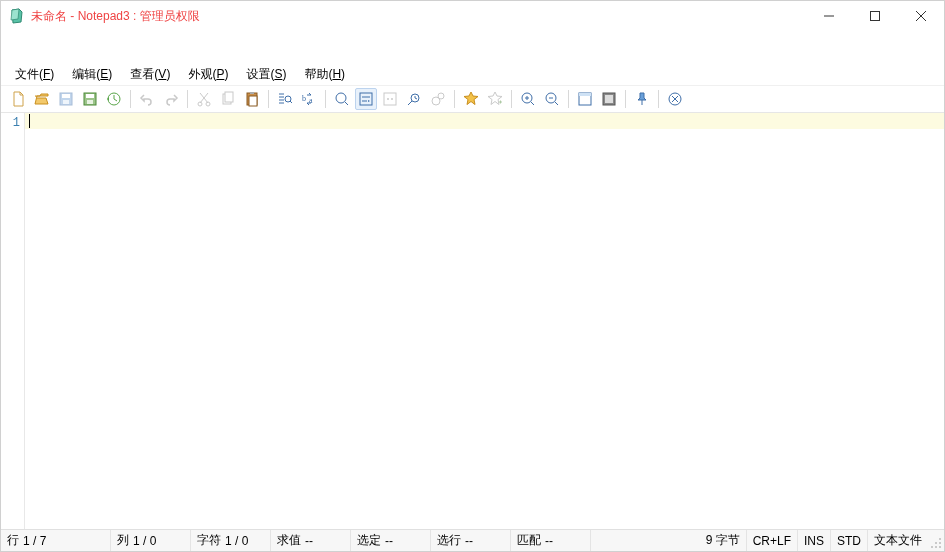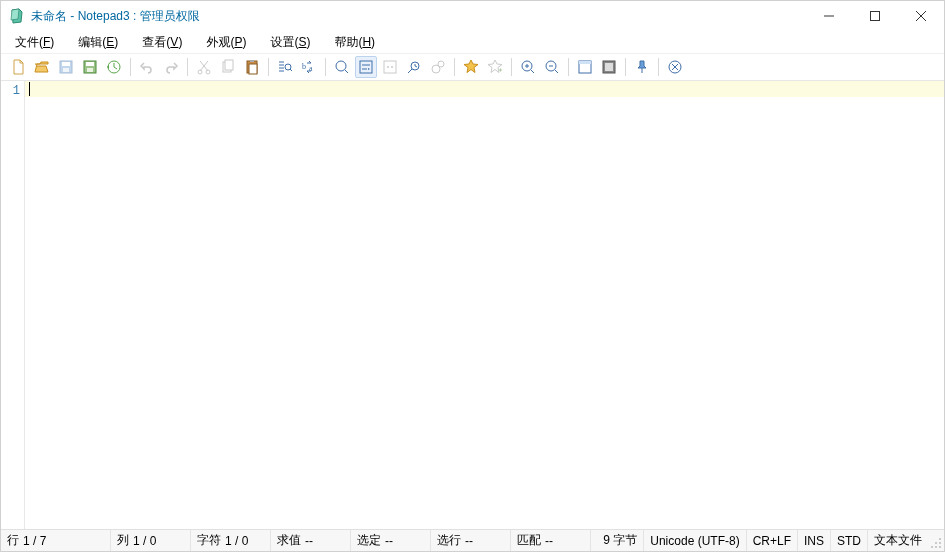--- a/index.html
+++ b/index.html
@@ -14,38 +14,39 @@
     display: flex;
     flex-direction: column;
     border: 1px solid #d0d0d0;
   }
   
   .titlebar {
     height: 30px;
     display: flex;
     align-items: center;
     background: #fff;
-    color: #0369a1;
+    color: #ef4444;
   }
   .titlebar .app-icon { width: 16px; height: 16px; margin: 0 6px 0 8px; }
   .titlebar .title-text { flex: 0 0 auto; }
   .titlebar .spacer { flex: 1 1 auto; }
   .win-btn {
     width: 46px; height: 30px;
     display: flex; align-items: center; justify-content: center;
     color: #333;
   }
   .win-btn svg { display:block; }
   
   .menubar {
     height: 22px;
     display: flex;
     align-items: flex-end;
     padding: 0 6px;
-    gap: 8px;
+    gap: 2px;
+    margin-top: 32px;
   }
   .menuitem { padding: 2px 8px; }
   .underline-key { text-decoration: underline; }
   
   .toolbar {
     height: 28px;
     display: flex;
     align-items: center;
     padding: 2px 6px;
     gap: 2px;
@@ -376,23 +377,20 @@
     </div>
   <div class="status-cell" style="width:80px">
       <span class="status-label">匹配</span>
       <span>--</span>
     </div>
   <div class="status-flex"></div>
   <div class="status-cell">
       <span>9 字节</span>
     </div>
   <div class="status-cell">
-      <span>Unicode (UTF-8)</span>
-    </div>
-  <div class="status-cell">
       <span>CR+LF</span>
     </div>
   <div class="status-cell">
       <span>INS</span>
     </div>
   <div class="status-cell">
       <span>STD</span>
     </div>
   <div class="status-cell last">
       <span>文本文件</span>

